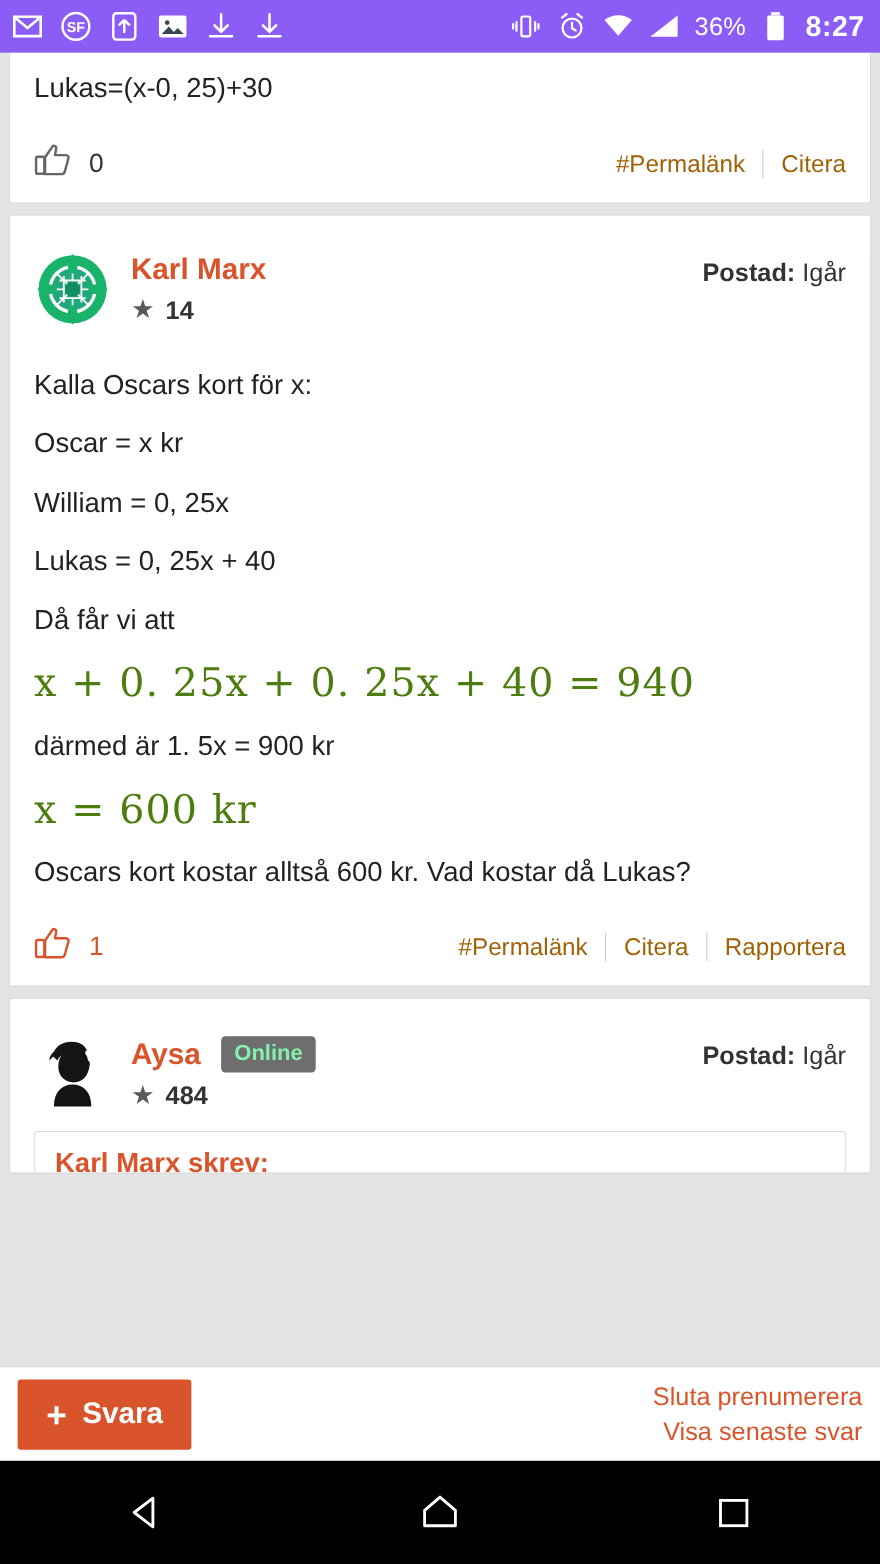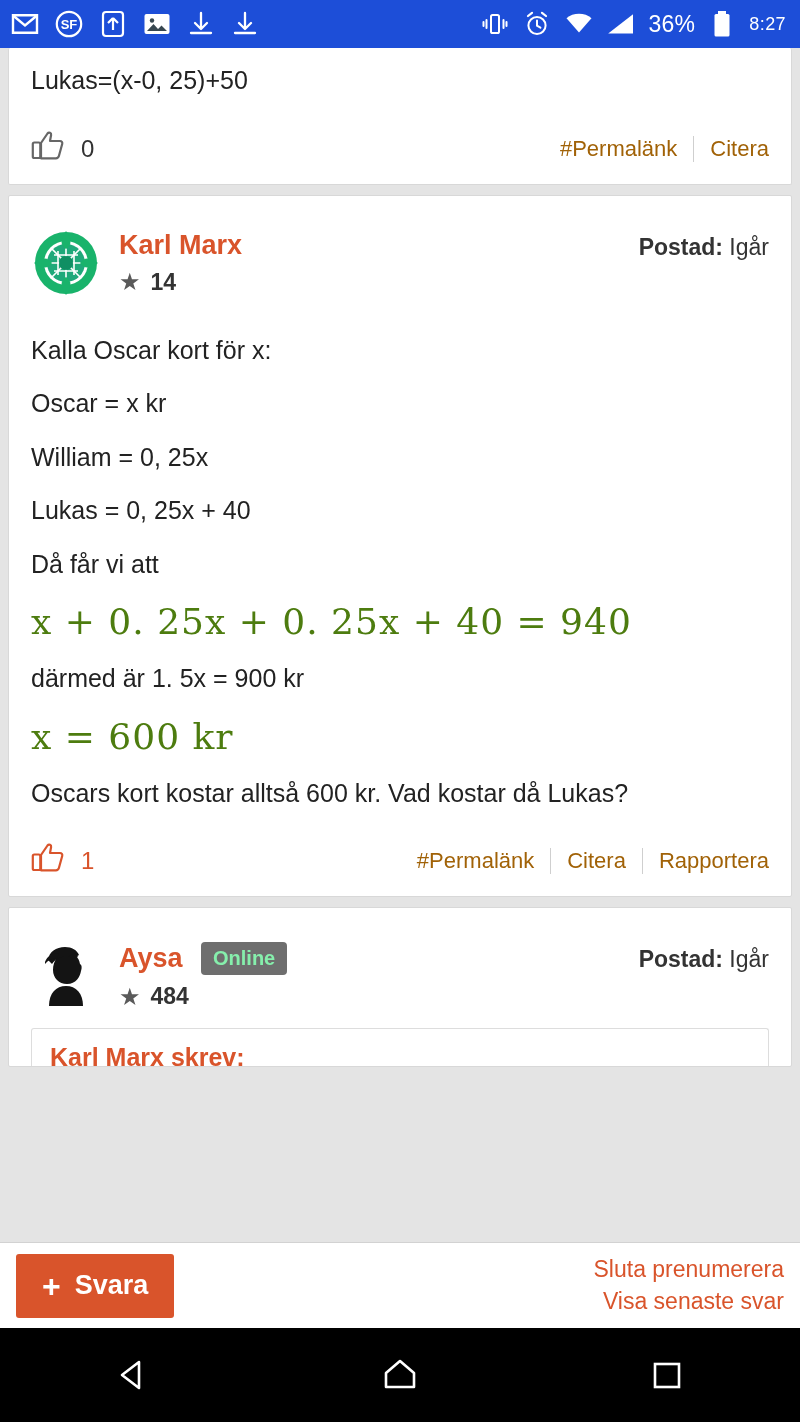--- a/index.html
+++ b/index.html
@@ -6,30 +6,30 @@
   html, body {
     width: 800px; height: 1422px;
     font-family: "Liberation Sans", sans-serif;
     background: #e4e4e4;
     overflow: hidden;
   }
   .screen { width: 800px; height: 1422px; position: relative; display: flex; flex-direction: column; }
 
   
   .statusbar {
-    height: 48px; background: #1d4ed8; color: #ffffff;
+    height: 48px; background: #8b5cf6; color: #ffffff;
     display: flex; align-items: center; padding: 0 14px 0 10px;
     flex: 0 0 48px;
   }
   .sb-left { display: flex; align-items: center; gap: 14px; }
   .sb-right { margin-left: auto; display: flex; align-items: center; gap: 12px; }
   .sb-icon { width: 30px; height: 30px; display: inline-flex; align-items: center; justify-content: center; color: #fff; }
   .sb-icon svg { display: block; }
   .sb-text { font-size: 23px; font-weight: 400; letter-spacing: .3px; }
-  .sb-time { font-size: 18px; font-weight: 400; letter-spacing: .4px; }
+  .sb-time { font-size: 26px; font-weight: 700; letter-spacing: .4px; }
 
   
   .content {
     flex: 1 1 auto; background: #e4e4e4; padding: 0 8px; overflow: hidden;
     position: relative;
   }
   .card {
     background: #ffffff; border: 1px solid #d8d8d8; border-radius: 2px;
     margin-bottom: 10px; padding: 0 22px;
   }
@@ -173,21 +173,21 @@
           </svg>
       </span>
       <span class="sb-time">8:27</span>
     </div>
   </div>
 
   <div class="content">
 
     <div class="card top">
       <div class="post-body">
-        <div class="ptext clip">Lukas=(x-0, 25)+50</div>
+        <div class="ptext clip">Lukas=(x-0, 25)+30</div>
       </div>
       <div class="actions">
         <div class="thumb">
           <span>
             <svg width="36" height="32" viewBox="0 0 36 32">
                 <path d="M10 13l6.5-9.5c1.4-1.8 4-0.6 3.6 1.5L19 11h10c1.6 0 2.7 1.5 2.2 3l-3.3 12c-.4 1.4-1.6 2.3-3 2.3H10z" fill="none" stroke="#666" stroke-width="2.2" stroke-linejoin="round"></path>
                 <rect x="1.8" y="12.5" width="7.5" height="15.5" rx="1.5" fill="none" stroke="#666" stroke-width="2.2"></rect>
               </svg>
           </span>
           <span class="count">0</span>
@@ -226,21 +226,21 @@
             <span class="num">14</span>
           </div>
         </div>
         <div class="posted">
           <b>Postad:</b>
           <span>Igår</span>
         </div>
       </div>
 
       <div class="post-body">
-        <div class="ptext">Kalla Oscar kort för x:</div>
+        <div class="ptext">Kalla Oscars kort för x:</div>
         <div class="ptext">Oscar = x kr</div>
         <div class="ptext">William = 0, 25x</div>
         <div class="ptext">Lukas = 0, 25x  +  40</div>
         <div class="ptext">Då får vi att</div>
         <div class="mline">x + 0. 25x + 0. 25x + 40 = 940</div>
         <div class="ptext">därmed är 1. 5x  =  900 kr</div>
         <div class="mline">x = 600 kr</div>
         <div class="ptext">Oscars kort kostar alltså 600 kr. Vad kostar då Lukas?</div>
       </div>
 

